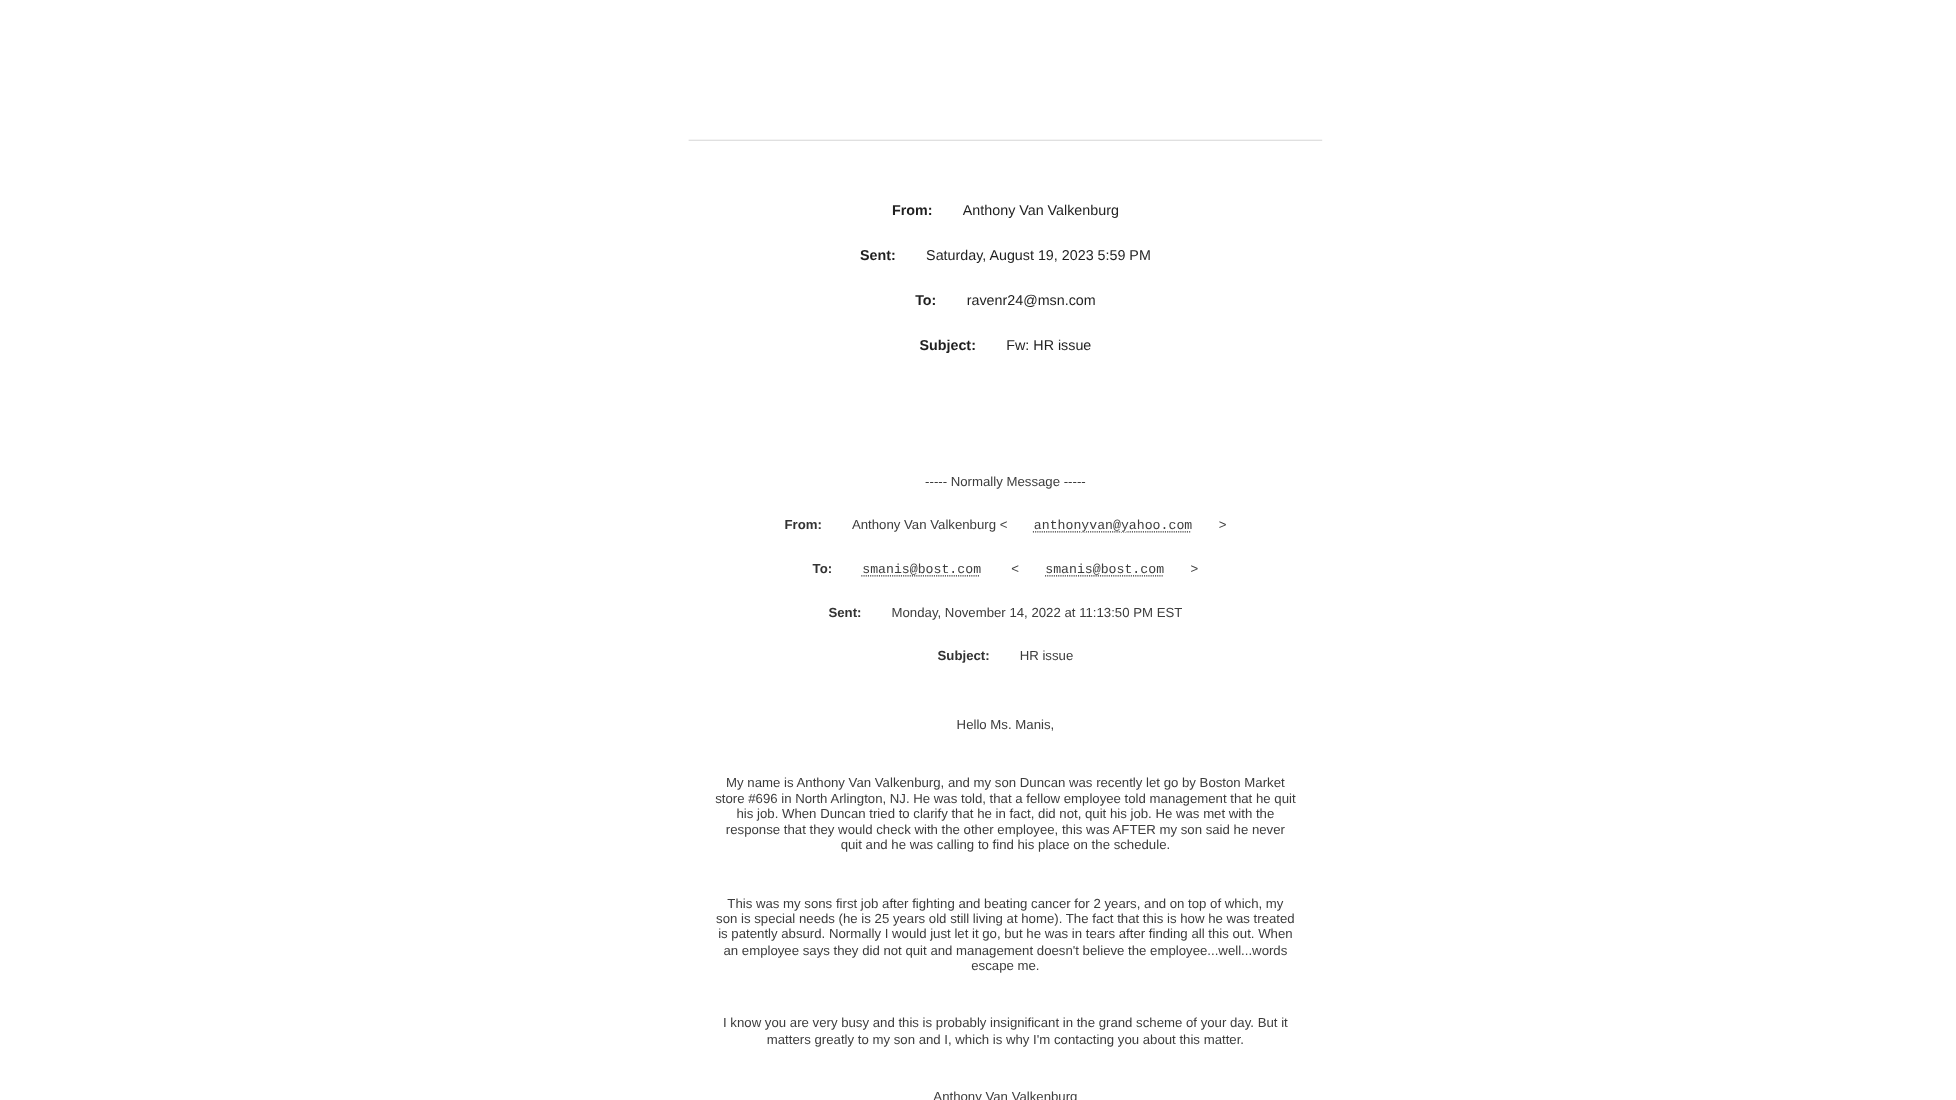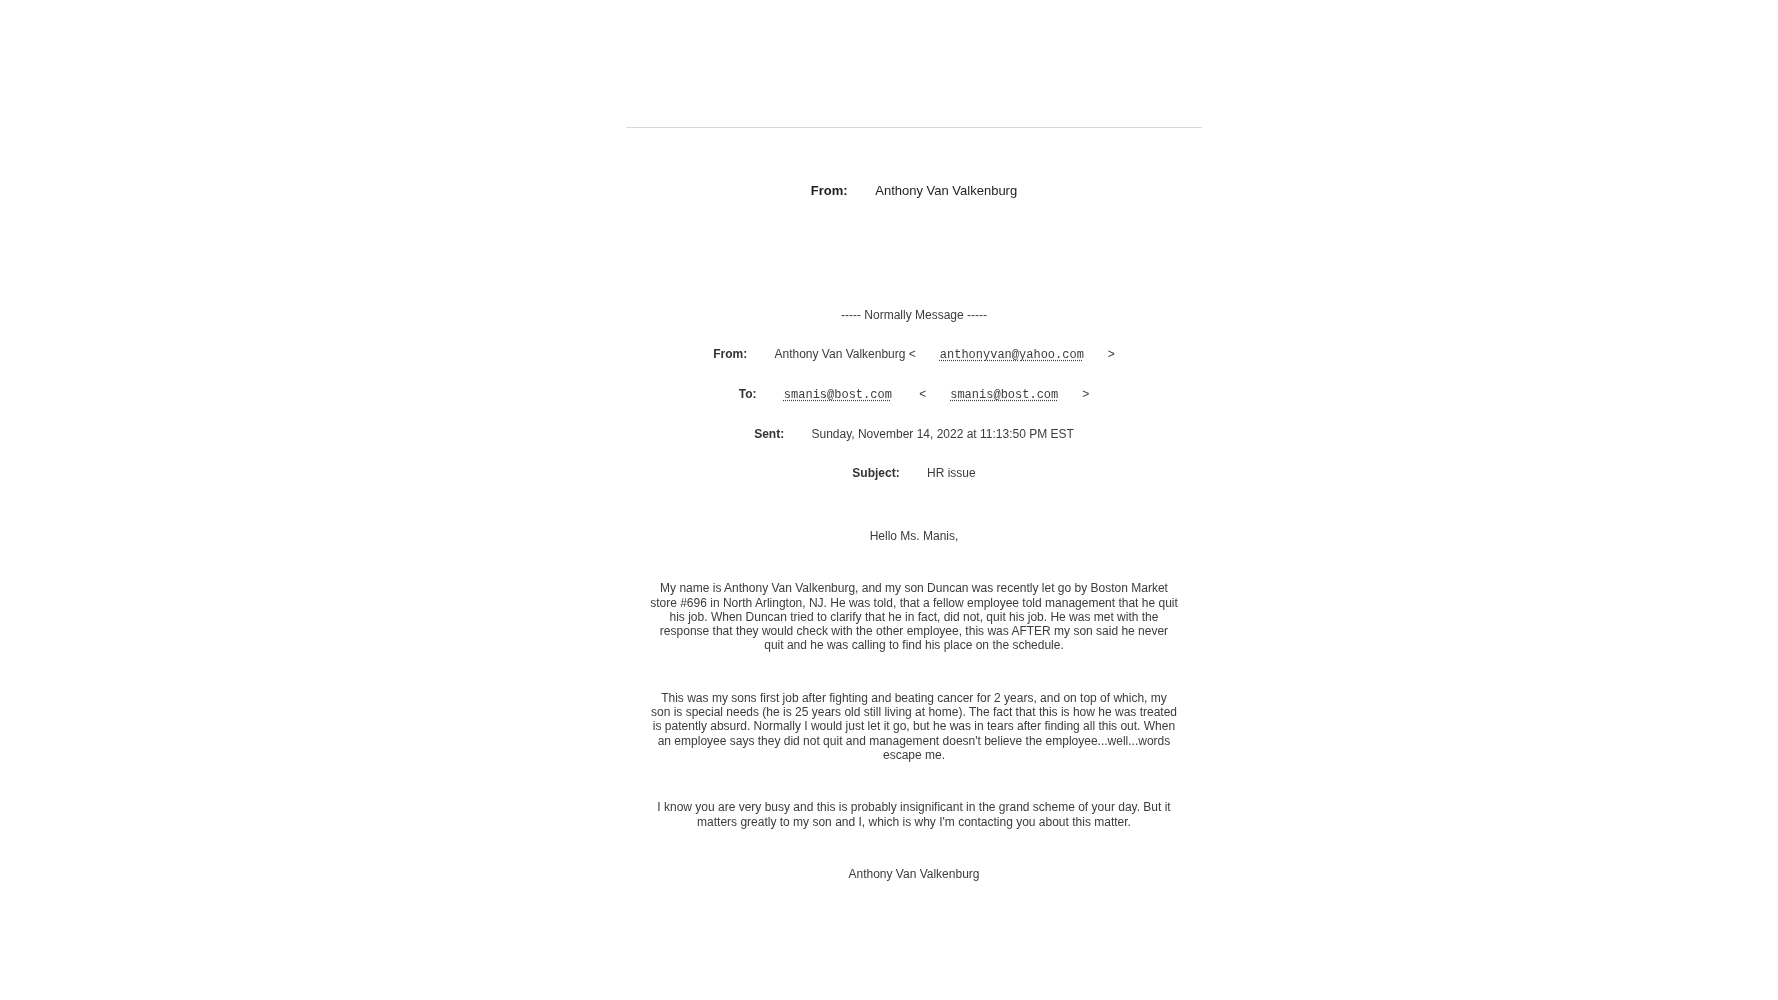--- a/index.html
+++ b/index.html
@@ -64,29 +64,32 @@
 </head>
 <body>
 
 <div class="page">
   <div class="content">
 
     <div class="top-rule"></div>
 
     <div class="outer-header">
       <div class="hrow"><span class="label">From:</span> <span>Anthony Van Valkenburg</span></div>
+      <div class="hrow"><span class="label">Sent:</span> <span>Saturday, August 19, 2023 5:59 PM</span></div>
+      <div class="hrow"><span class="label">To:</span> <span>ravenr24@msn.com</span></div>
+      <div class="hrow"><span class="label">Subject:</span> <span>Fw: HR issue</span></div>
     </div>
 
     <div class="big-spacer"></div>
 
     <div class="fwd-header">
       <div>----- Normally Message -----</div>
       <div><span class="label">From:</span> <span>Anthony Van Valkenburg &lt;</span><span class="email-link">anthonyvan@yahoo.com</span><span>&gt;</span></div>
       <div><span class="label">To:</span> <span class="email-link">smanis@bost.com</span><span> &lt;</span><span class="email-link">smanis@bost.com</span><span>&gt;</span></div>
-      <div><span class="label">Sent:</span> <span>Sunday, November 14, 2022 at 11:13:50 PM EST</span></div>
+      <div><span class="label">Sent:</span> <span>Monday, November 14, 2022 at 11:13:50 PM EST</span></div>
       <div><span class="label">Subject:</span> <span>HR issue</span></div>
     </div>
 
     <div class="mail-body">
       <p>Hello Ms. Manis,</p>
       <p>My name is Anthony Van Valkenburg, and my son Duncan was recently let go by Boston Market store #696 in North Arlington, NJ. He was told, that a fellow employee told management that he quit his job. When Duncan tried to clarify that he in fact, did not, quit his job. He was met with the response that they would check with the other employee, this was AFTER my son said he never quit and he was calling to find his place on the schedule.</p>
       <p>This was my sons first job after fighting and beating cancer for 2 years, and on top of which, my son is special needs (he is 25 years old still living at home). The fact that this is how he was treated is patently absurd. Normally I would just let it go, but he was in tears after finding all this out. When an employee says they did not quit and management doesn't believe the employee...well...words escape me.</p>
       <p>I know you are very busy and this is probably insignificant in the grand scheme of your day. But it matters greatly to my son and I, which is why I'm contacting you about this matter.</p>
       <p>Anthony Van Valkenburg</p>
     </div>

